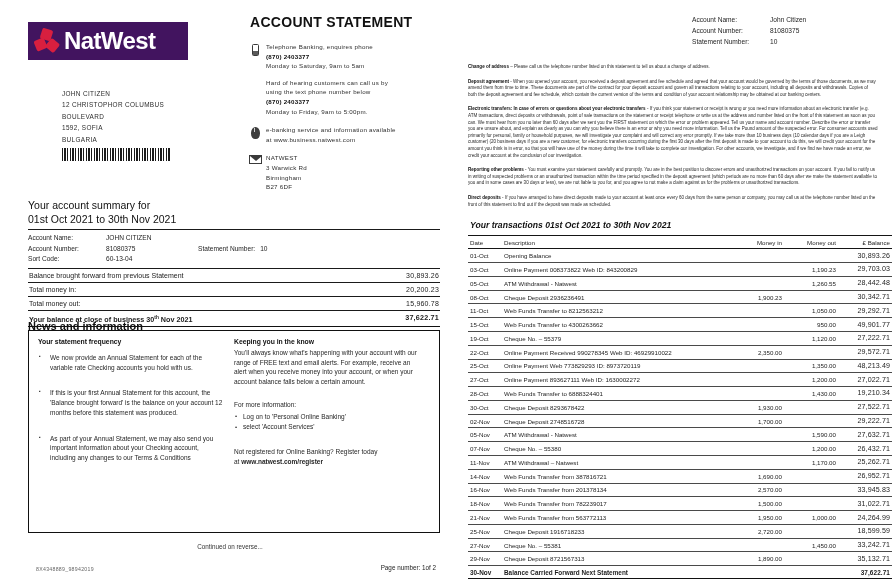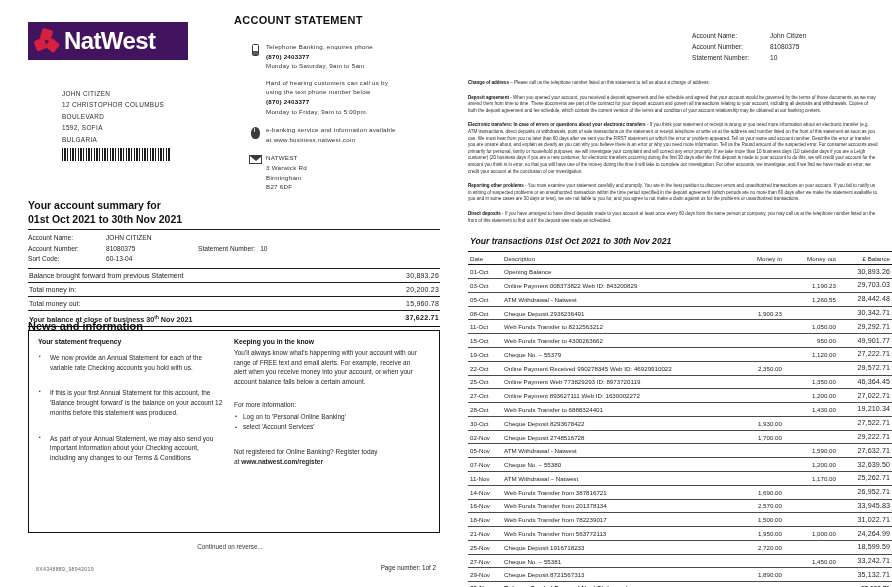--- a/index.html
+++ b/index.html
@@ -34,22 +34,22 @@
   .nw-mark span.a { left: 6px;  top: 0px;   transform: rotate(18deg); }
   .nw-mark span.b { left: 0px;  top: 10px;  transform: rotate(-22deg); }
   .nw-mark span.c { left: 12px; top: 11px;  transform: rotate(40deg); }
   .nw-word {
     color: #ffffff; font-size: 24px; font-weight: bold;
     letter-spacing: -0.6px; margin-left: 5px;
     font-family: "Liberation Sans", sans-serif;
   }
 
   .acct-stmt-title {
-    position: absolute; left: 234px; top: 14px;
-    font-size: 11px; font-weight: bold; letter-spacing: 0.3px;
+    position: absolute; left: 250px; top: 14px;
+    font-size: 14px; font-weight: bold; letter-spacing: 0.3px;
     color: #111;
   }
 
   
   .addr-block {
     position: absolute; left: 62px; top: 88px;
     font-size: 6.4px; line-height: 11.4px; color: #2b2b2b;
     letter-spacing: 0.35px;
   }
   .barcode {
@@ -92,21 +92,21 @@
     width: 0; height: 0;
     border-left: 6.2px solid transparent; border-right: 6.2px solid transparent;
     border-top: 5px solid #3a3a3a;
   }
   .contact-txt { font-size: 6.2px; line-height: 9.6px; color: #2e2e2e; letter-spacing: 0.25px; }
   .contact-txt b { font-weight: bold; color: #0e0e0e; }
   .gap-sm { height: 7px; }
 
   
   .summary-wrap { position: absolute; left: 28px; top: 198px; width: 412px; }
-  .sum-head { font-size: 10.5px; font-weight: bold; line-height: 14px; color:#111; }
+  .sum-head { font-size: 10.5px; font-weight: normal; line-height: 14px; color:#111; }
   .sum-meta { border-top: 1.3px solid #1a1a1a; padding-top: 3px; margin-top: 3px; }
   .sum-meta-row { display: flex; font-size: 6.6px; line-height: 10.6px; color: #242424; }
   .sml-lab { width: 78px; flex: 0 0 78px; }
   .sml-val { width: 92px; flex: 0 0 92px; }
   .sml-lab2 { flex: 0 0 auto; }
   .sum-table { margin-top: 3px; border-top: 1.1px solid #1a1a1a; }
   .sum-row {
     display: flex; justify-content: space-between;
     font-size: 7px; line-height: 13px; padding: 0 1px;
     border-bottom: 1.1px solid #1a1a1a; color: #1b1b1b;
@@ -157,21 +157,21 @@
   }
   .foot-right {
     position: absolute; right: 24px; top: 564px;
     font-size: 6.3px; color: #222;
   }
 
   
   .page-right {
     position: relative;
     width: 432px; height: 587px;
-    padding: 30px 8px 0 6px;
+    padding: 14px 8px 0 6px;
   }
   .acct-head { margin-left: 226px; width: 190px; }
   .ah-row { display: flex; font-size: 6.6px; line-height: 11px; color: #1f1f1f; }
   .ah-lab { width: 78px; flex: 0 0 78px; }
 
   .legal { margin-top: 17px; padding: 0 6px 0 2px; }
   .legal p {
     font-size: 4.55px; line-height: 6.6px;
     color: #2a2a2a; margin-bottom: 8px; text-align: left;
   }
@@ -437,21 +437,21 @@
             <td class="col-desc">Online Payment Received 990278345 Web ID: 46929910022</td>
             <td class="col-in">2,350.00</td>
             <td class="col-out"></td>
             <td class="col-bal">29,572.71</td>
           </tr>
           <tr>
             <td class="col-date">25-Oct</td>
             <td class="col-desc">Online Payment Web 773829293 ID: 8973720119</td>
             <td class="col-in"></td>
             <td class="col-out">1,350.00</td>
-            <td class="col-bal">46,364.45</td>
+            <td class="col-bal">48,213.49</td>
           </tr>
           <tr>
             <td class="col-date">27-Oct</td>
             <td class="col-desc">Online Payment 893627111 Web ID: 1630002272</td>
             <td class="col-in"></td>
             <td class="col-out">1,200.00</td>
             <td class="col-bal">27,022.71</td>
           </tr>
           <tr>
             <td class="col-date">28-Oct</td>
@@ -479,21 +479,21 @@
             <td class="col-desc">ATM Withdrawal - Natwest</td>
             <td class="col-in"></td>
             <td class="col-out">1,590.00</td>
             <td class="col-bal">27,632.71</td>
           </tr>
           <tr>
             <td class="col-date">07-Nov</td>
             <td class="col-desc">Cheque No. – 55380</td>
             <td class="col-in"></td>
             <td class="col-out">1,200.00</td>
-            <td class="col-bal">32,639.50</td>
+            <td class="col-bal">26,432.71</td>
           </tr>
           <tr>
             <td class="col-date">11-Nov</td>
             <td class="col-desc">ATM Withdrawal – Natwest</td>
             <td class="col-in"></td>
             <td class="col-out">1,170.00</td>
             <td class="col-bal">25,262.71</td>
           </tr>
           <tr>
             <td class="col-date">14-Nov</td>

